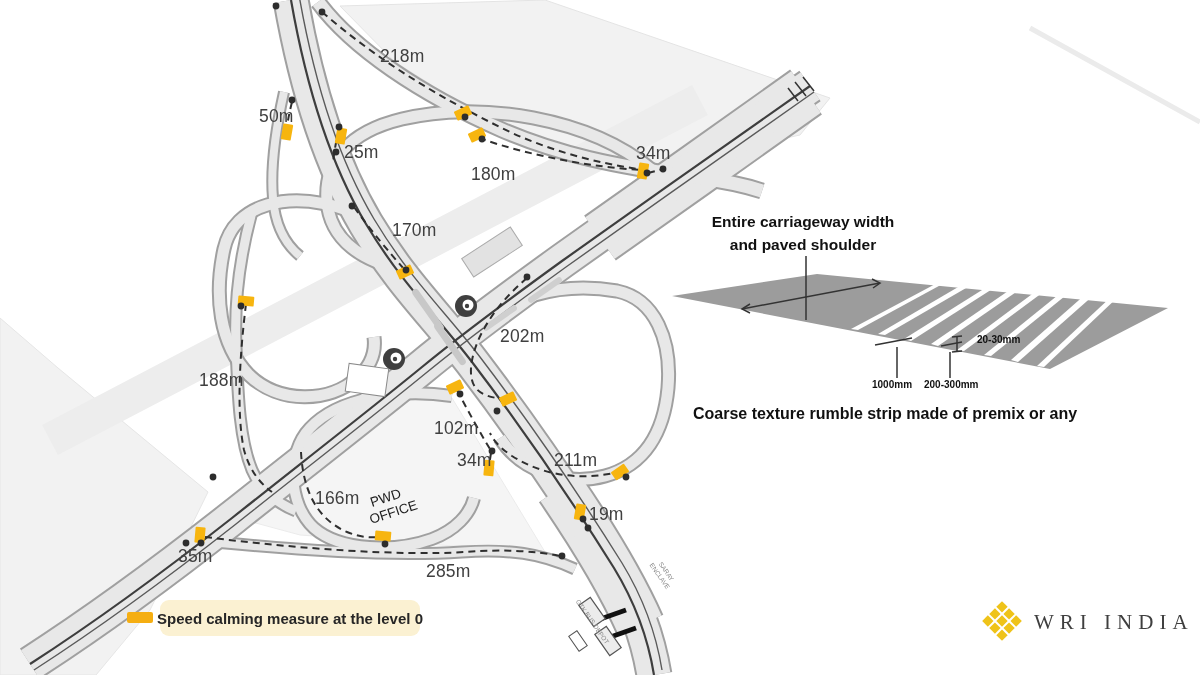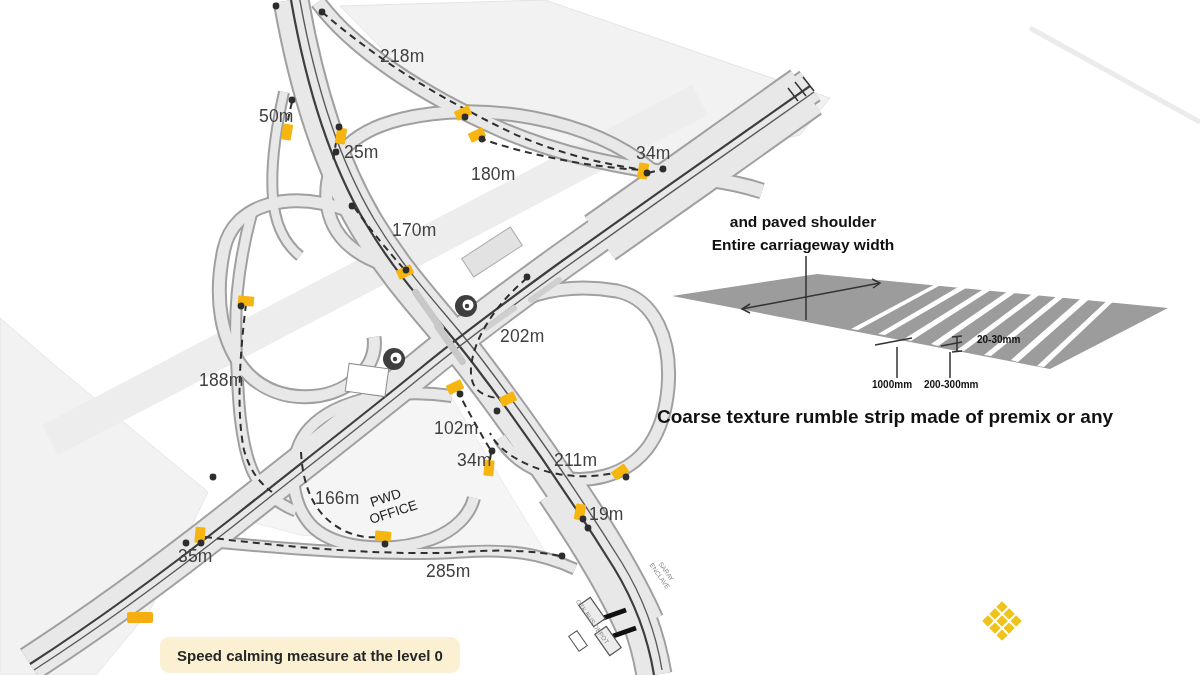--- a/index.html
+++ b/index.html
@@ -2,28 +2,28 @@
 <html><head>
 <meta charset="utf-8">
 <style>
   html,body{margin:0;padding:0;background:#fff;}
   .canvas{position:relative;width:1200px;height:675px;background:#ffffff;overflow:hidden;
           font-family:"Liberation Sans", sans-serif;}
   .map-svg{position:absolute;left:0;top:0;}
   .dist-label{position:absolute;font-size:17.5px;color:#404040;white-space:nowrap;letter-spacing:.2px;}
   .rot-label{position:absolute;color:#1c1c1c;white-space:nowrap;}
   .tiny-label{position:absolute;font-size:6.5px;color:#8a8a8a;white-space:pre-line;text-align:center;line-height:1.2;}
-  .legend-box{position:absolute;left:160px;top:600px;width:300px;height:36px;background:#FBF1D2;
-              border-radius:9px;display:flex;align-items:center;justify-content:center;margin-top:37px;}
+  .legend-box{position:absolute;left:160px;top:600px;width:260px;height:36px;background:#FBF1D2;
+              border-radius:9px;display:flex;align-items:center;justify-content:center;}
   .legend-box span{font-size:15px;font-weight:700;color:#262626;white-space:nowrap;}
   .legend-swatch{position:absolute;left:127px;top:612px;width:26px;height:11px;border-radius:2px;}
   .illus-title{position:absolute;left:703px;top:210px;width:200px;text-align:center;
                font-size:15.5px;font-weight:700;color:#111;line-height:1.5;}
   .illus-caption{position:absolute;left:655px;top:402px;width:460px;text-align:center;
-                 font-size:19px;font-weight:700;color:#111;line-height:1.55;}
+                 font-size:16px;font-weight:700;color:#111;line-height:1.55;}
   .dim-label{position:absolute;font-size:10px;font-weight:700;color:#111;white-space:nowrap;}
   .logo{position:absolute;left:984px;top:603px;display:flex;align-items:center;}
   .logo-text{font-family:"Liberation Serif", serif;font-size:21px;color:#3f3f3f;
              letter-spacing:6px;margin-left:12px;white-space:nowrap;}
   .block-line{display:block;}
 </style>
 </head>
 <body>
 
 <div class="canvas">
@@ -235,27 +235,28 @@
   <div class="tiny-label" style="left:648px;top:566px;transform:rotate(55deg);">SARAY
 ENCLAVE</div>
   <div class="tiny-label" style="left:566px;top:618px;transform:rotate(55deg);">GTK BUS DEPOT</div>
 
   <div class="legend-swatch" style="background: rgb(245, 174, 18);"></div>
   <div class="legend-box" style="background: rgb(251, 241, 210);">
     <span>Speed calming measure at the level 0</span>
   </div>
 
   <div class="illus-title">
+    <span class="block-line">Entire carriageway width</span>
     <span class="block-line">and paved shoulder</span>
-    <span class="block-line">Entire carriageway width</span>
   </div>
   <div class="dim-label" style="left:977px;top:334px;">20-30mm</div>
   <div class="dim-label" style="left:872px;top:379px;">1000mm</div>
   <div class="dim-label" style="left:924px;top:379px;">200-300mm</div>
   <div class="illus-caption">
     <span class="block-line">Coarse texture rumble strip made of premix or any</span>
   </div>
 
   <div class="logo">
     <span style="width:38px;height:38px;display:inline-block;"></span>
+    <span class="logo-text">WRI INDIA</span>
   </div>
 
 </div>
 
 </body></html>

